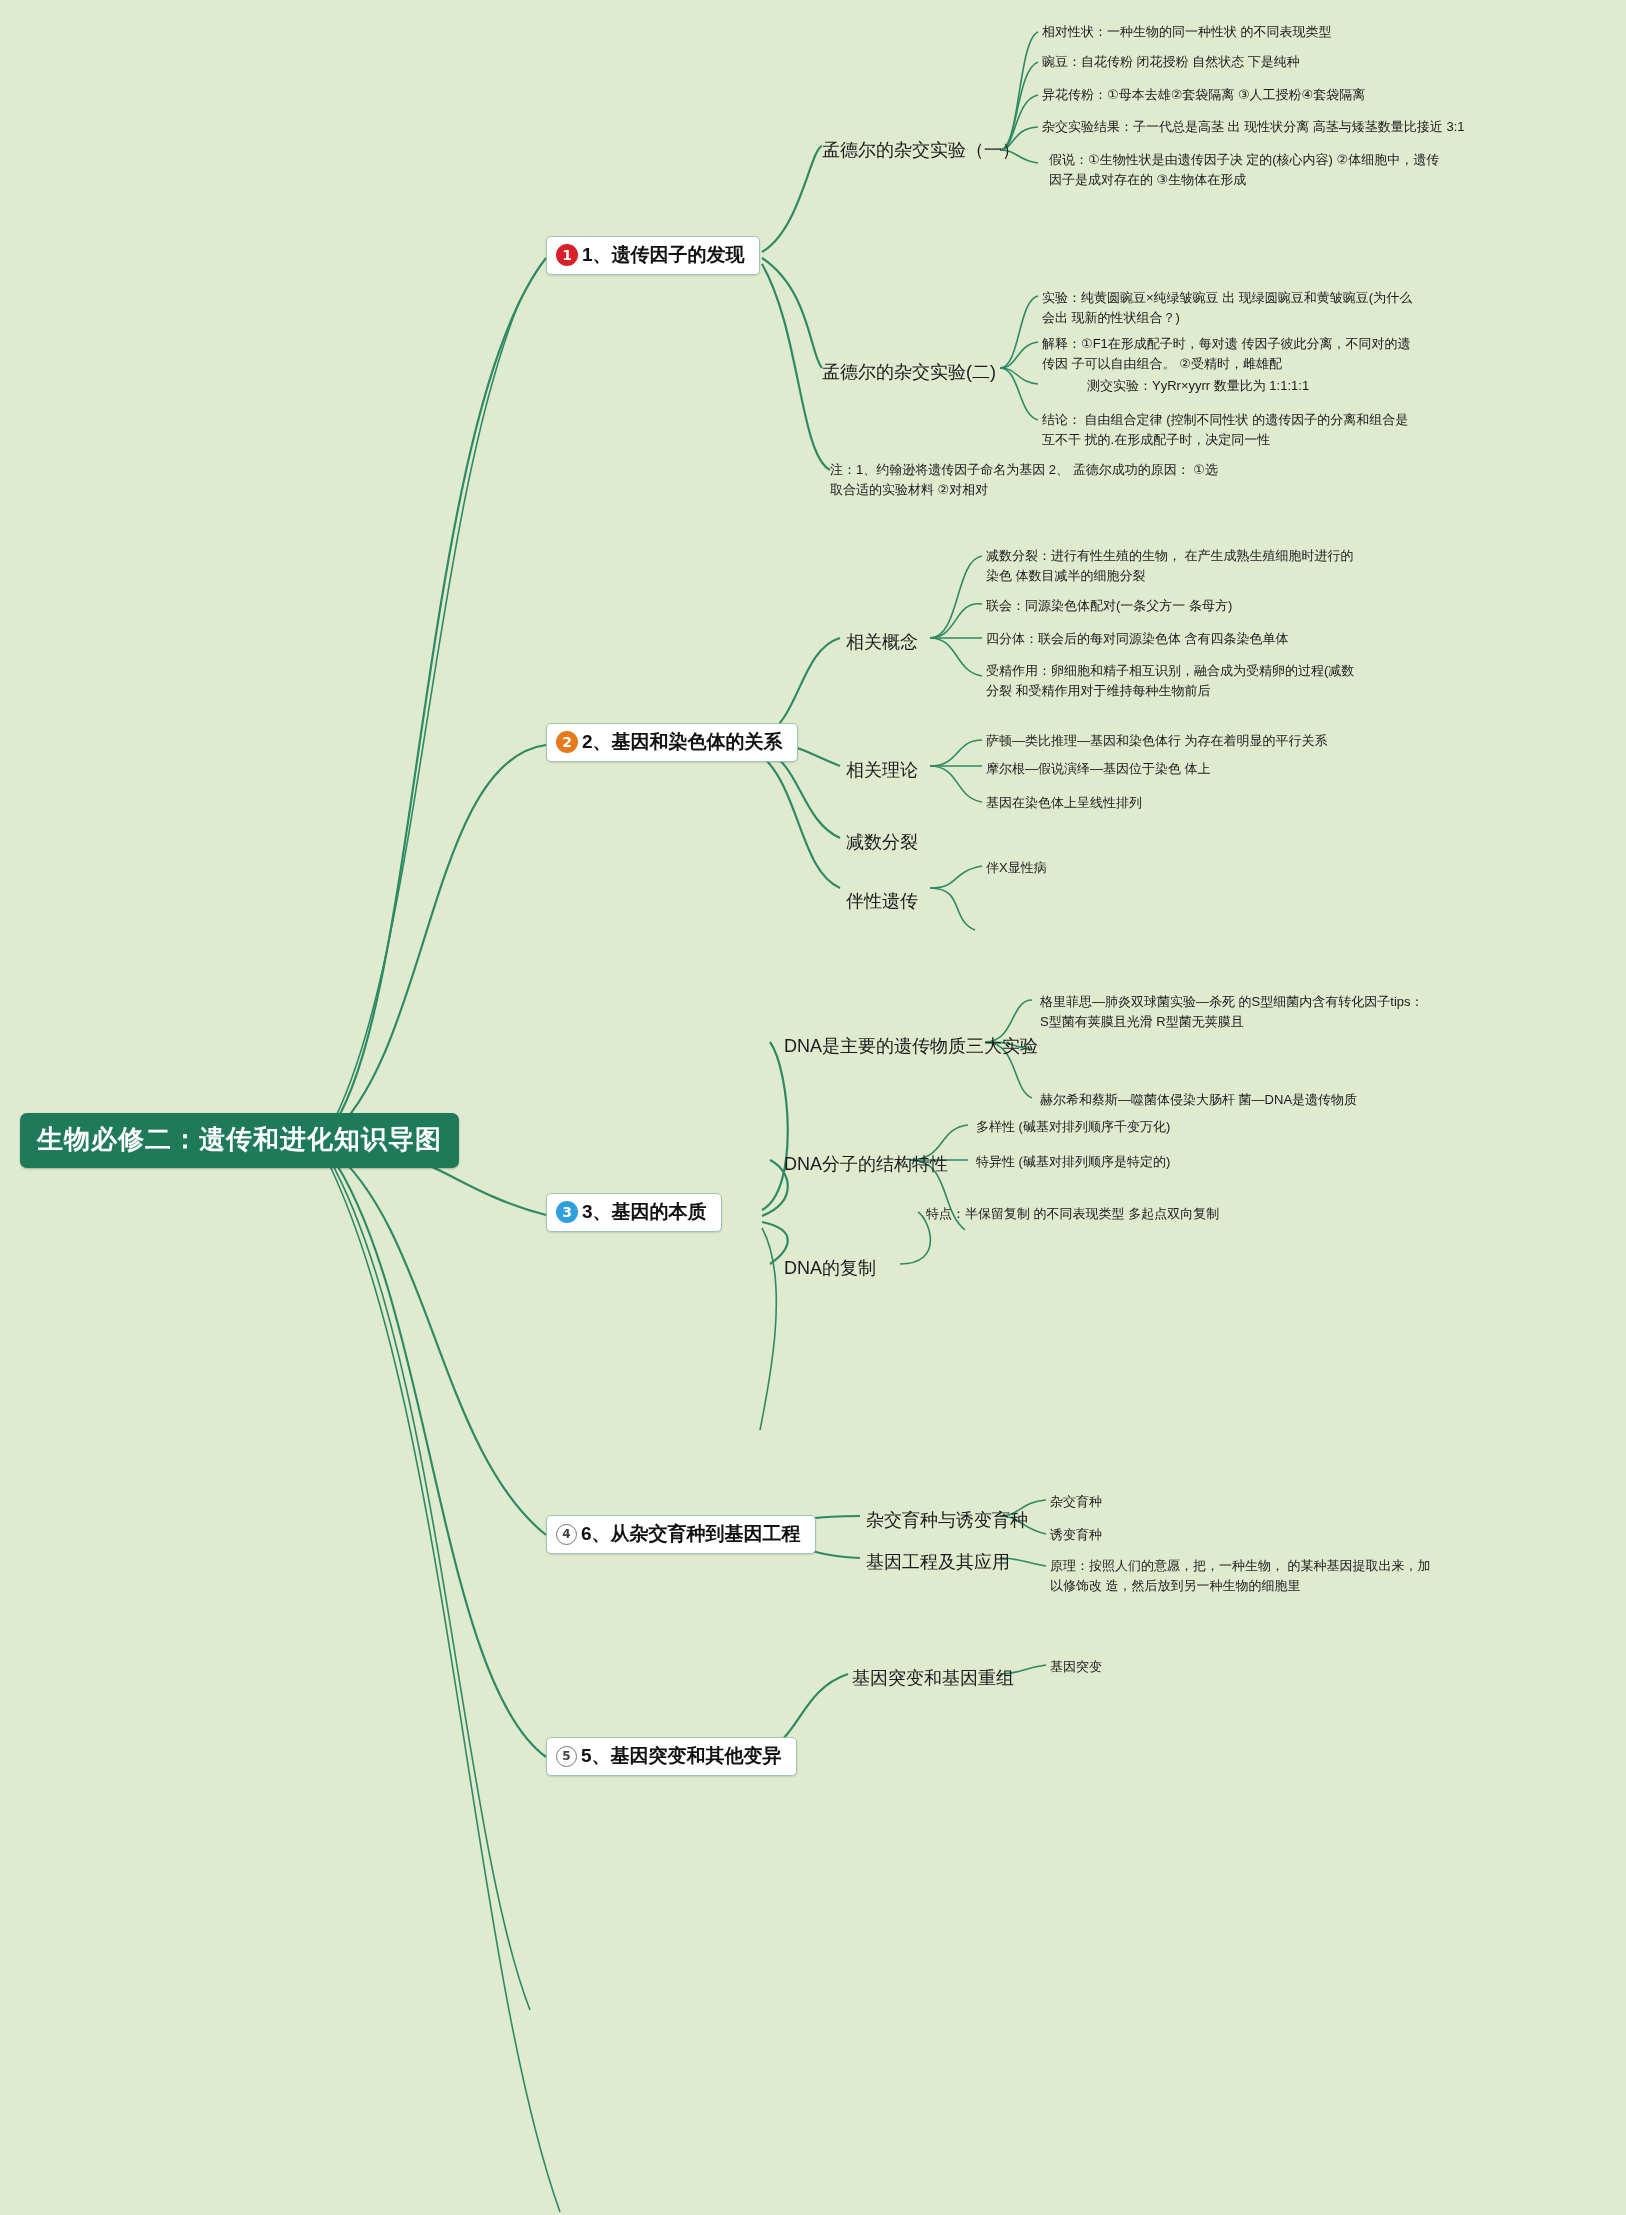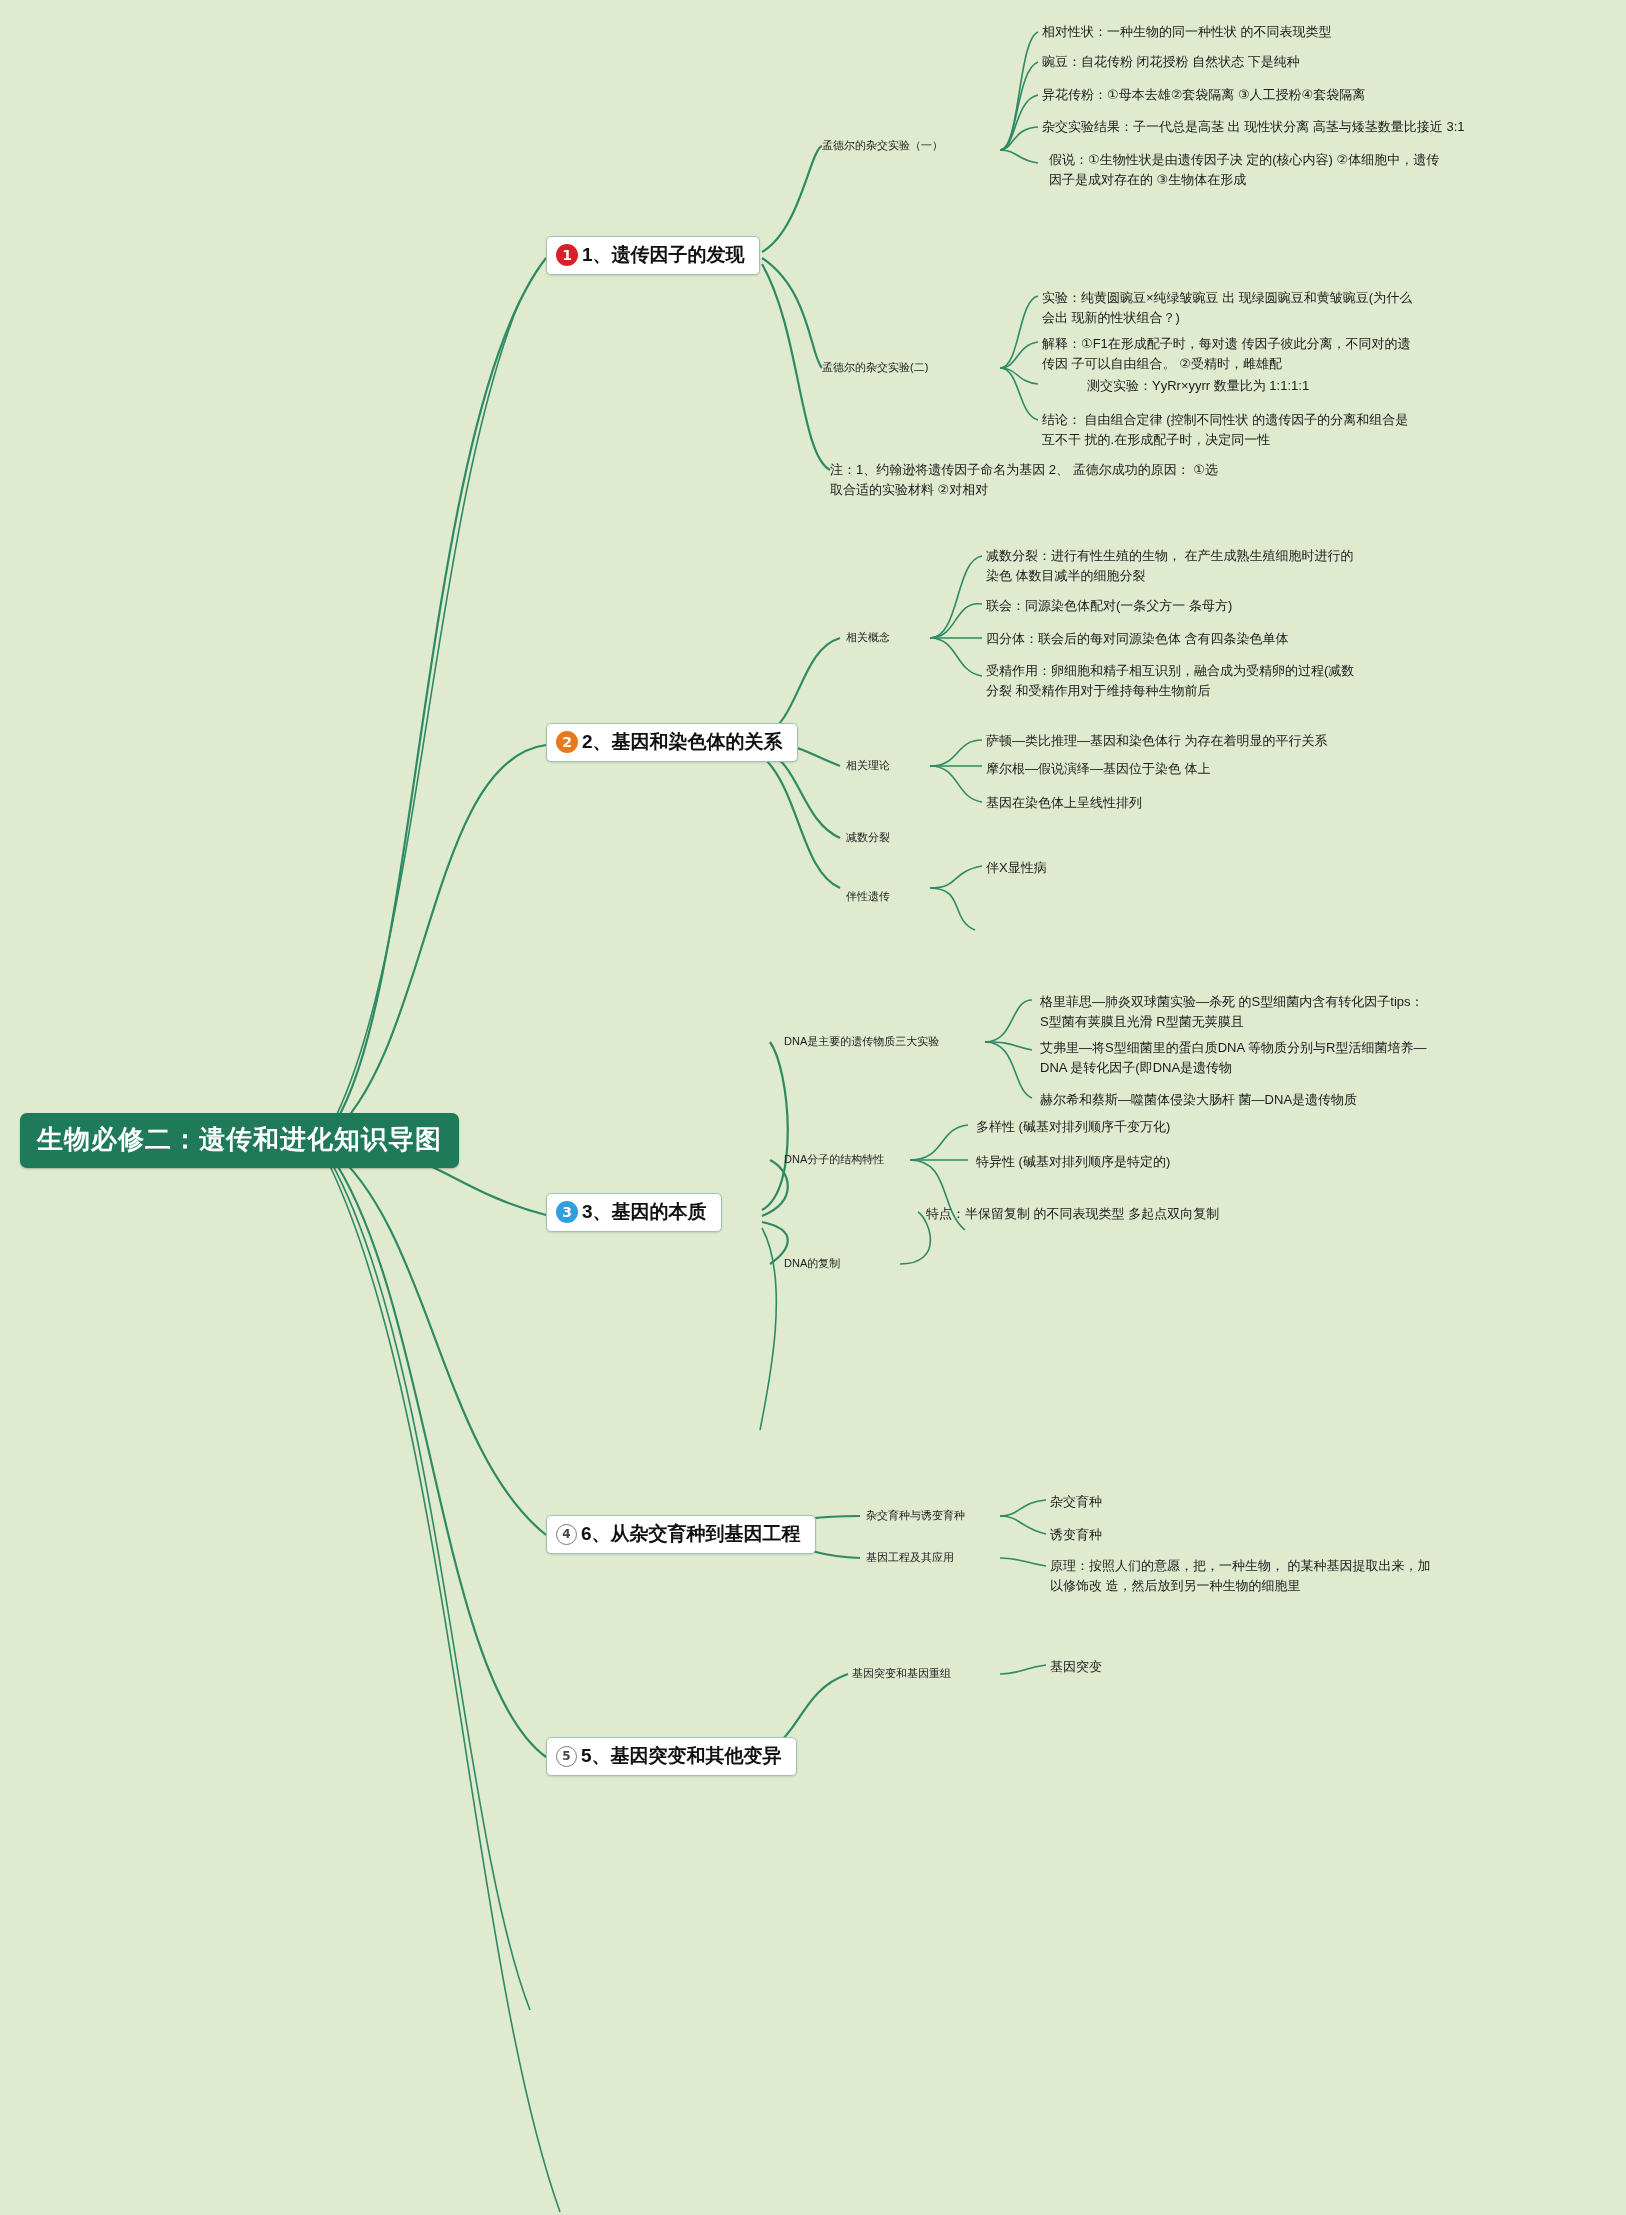--- a/index.html
+++ b/index.html
@@ -54,21 +54,21 @@
     line-height:1;flex:none;
   }
   .badge.c1{background:#d8202a;}
   .badge.c2{background:#e8791c;}
   .badge.c3{background:#2f9fe0;}
   .badge.c4{background:#ffffff;color:#444;border:1.5px solid #777;width:19px;height:19px;font-size:12px;}
   .badge.c5{background:#ffffff;color:#444;border:1.5px solid #777;width:19px;height:19px;font-size:12px;}
 
   
   .lvl2{
-    font-size:11px;
+    font-size:18px;
     color:#1b1b1b;
     white-space:nowrap;
   }
 
   
   .leaf{
     font-size:13px;
     line-height:20px;
     color:#1b1b1b;
   }
@@ -204,21 +204,20 @@
   <div class="node lvl2" style="left:846px;top:880px;margin-top:9px;">伴性遗传</div>
   <div class="node leaf nw" style="left:986px;top:858px;">伴X显性病</div>
 
   <div class="node branch" style="left:546px;top:1193px;">
     <span class="badge c3">3</span>
     <span>3、基因的本质</span>
   </div>
 
   <div class="node lvl2" style="left:784px;top:1034px;">DNA是主要的遗传物质三大实验</div>
   <div class="node leaf w4" style="left:1040px;top:992px;">格里菲思—肺炎双球菌实验—杀死 的S型细菌内含有转化因子tips：S型菌有荚膜且光滑 R型菌无荚膜且</div>
-  <div class="node leaf w4" style="left:1040px;top:1038px;">艾弗里—将S型细菌里的蛋白质DNA 等物质分别与R型活细菌培养—DNA 是转化因子(即DNA是遗传物</div>
   <div class="node leaf nw" style="left:1040px;top:1090px;">赫尔希和蔡斯—噬菌体侵染大肠杆 菌—DNA是遗传物质</div>
 
   <div class="node lvl2" style="left:784px;top:1152px;">DNA分子的结构特性</div>
   <div class="node leaf nw" style="left:976px;top:1117px;">多样性 (碱基对排列顺序千变万化)</div>
   <div class="node leaf nw" style="left:976px;top:1152px;">特异性 (碱基对排列顺序是特定的)</div>
 
   <div class="node lvl2" style="left:784px;top:1256px;">DNA的复制</div>
   <div class="node leaf nw" style="left:926px;top:1204px;">特点：半保留复制 的不同表现类型 多起点双向复制</div>
 
   <div class="node branch" style="left:546px;top:1515px;">

